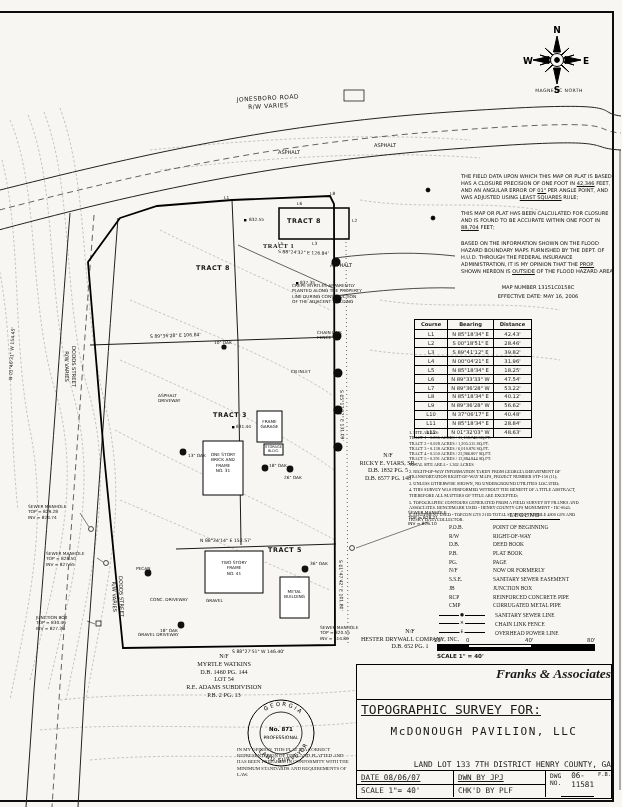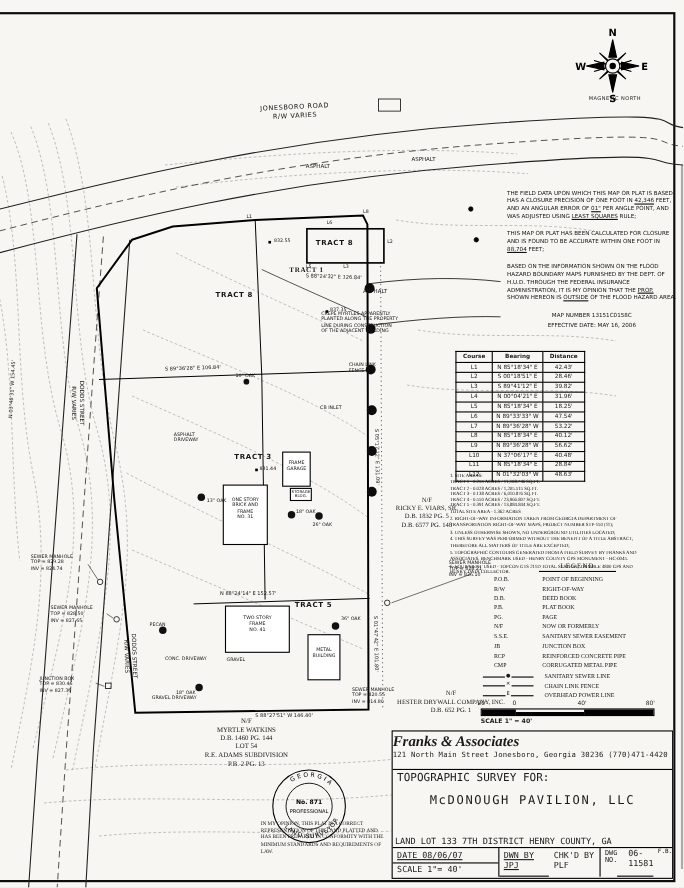--- a/index.html
+++ b/index.html
@@ -41,31 +41,31 @@
   .sb-labels{position:relative;height:7px;}
   .sb-labels span{position:absolute;top:0;}
   .sb-bar{width:156px;height:5px;border:.9px solid #000;display:flex;}
   .sb-bar .s1{width:31px;background:#000;}
   .sb-bar .s2{width:62px;background:linear-gradient(to bottom,transparent 50%,#000 50%);}
   .sb-bar .s3{width:63px;background:#000;}
   .sb-text{margin-top:2px;font-weight:600;font-size:5.6px;}
   
   .tblock{position:absolute;left:356px;top:664px;width:254px;height:133px;border:1.6px solid #000;
           background:#f7f6f2;font-family:"DejaVu Sans Mono","DejaVu Sans",monospace;}
-  .tb-firm{height:34px;border-bottom:1.2px solid #000;text-align:left;}
+  .tb-firm{height:34px;border-bottom:1.2px solid #000;text-align:right;}
   .firmname{font:italic 700 13.5px/1.1 "Liberation Serif",serif;padding-top:2px;}
   .firmaddr{font-size:6.6px;letter-spacing:.2px;}
   .tb-mid{height:70px;border-bottom:1.2px solid #000;position:relative;}
-  .tb-for{font-size:10px;padding:2px 0 0 4px;}
+  .tb-for{font-size:13px;padding:2px 0 0 4px;text-decoration:underline;}
   .tb-client{text-align:center;font-size:11px;letter-spacing:1.5px;margin-top:8px;}
   .tb-locin{position:absolute;left:0;right:0;bottom:12px;text-align:center;font-size:7.2px;}
-  .tb-loc{position:absolute;left:2px;right:0;bottom:1px;text-align:left;font-size:7.8px;border-top:0;}
+  .tb-loc{position:absolute;left:2px;right:0;bottom:1px;text-align:right;font-size:7.8px;border-top:0;}
   .tb-grid{display:flex;height:26px;}
   .tb-colL{width:97px;border-right:1.2px solid #000;display:flex;flex-direction:column;}
-  .tb-colM{width:92px;border-right:1.2px solid #000;display:flex;flex-direction:row;}
+  .tb-colM{width:92px;border-right:1.2px solid #000;display:flex;flex-direction:column;}
   .tb-colR{flex:1;display:flex;flex-direction:row;}
   .tb-cell{flex:1;font-size:7.6px;padding:1.5px 0 0 4px;}
   .tb-colL .tb-cell:first-child,.tb-colM .tb-cell:first-child{border-bottom:1.2px solid #000;text-decoration:underline;}
   .tb-dwg1{font-size:6.2px;padding:1px 0 0 4px;}
   .tb-dwg2{font-size:7.6px;padding-left:10px;border-bottom:1.2px solid #000;flex:1;}
   .tb-fb{font-size:5.4px;padding-left:4px;height:7px;}
   .opinion{position:absolute;left:237px;top:747px;width:112px;font:400 4.8px/1.3 "Liberation Serif",serif;}
   .magnorth{position:absolute;left:519px;top:88px;width:80px;text-align:center;font-size:4.6px;letter-spacing:.4px;}
 </style>
 </head>
@@ -459,21 +459,20 @@
     <div class="s1"></div>
         <div class="s2"></div>
         <div class="s3"></div>
   </div>
   <div class="sb-text">SCALE 1" = 40'</div>
 </div>
 
 <div class="tblock">
   <div class="tb-firm">
     <div class="firmname">Franks  &amp;  Associates</div>
-    <div class="firmaddr">121 North Main Street   Jonesboro, Georgia 30236   (770)471-4420</div>
   </div>
   <div class="tb-mid">
     <div class="tb-for">TOPOGRAPHIC SURVEY FOR:</div>
     <div class="tb-client">McDONOUGH PAVILION, LLC</div>
     <div class="tb-loc">LAND LOT 133   7TH DISTRICT   HENRY COUNTY, GA</div>
   </div>
   <div class="tb-grid">
     <div class="tb-colL">
       <div class="tb-cell">DATE 08/06/07</div>
       <div class="tb-cell">SCALE 1"= 40'</div>

